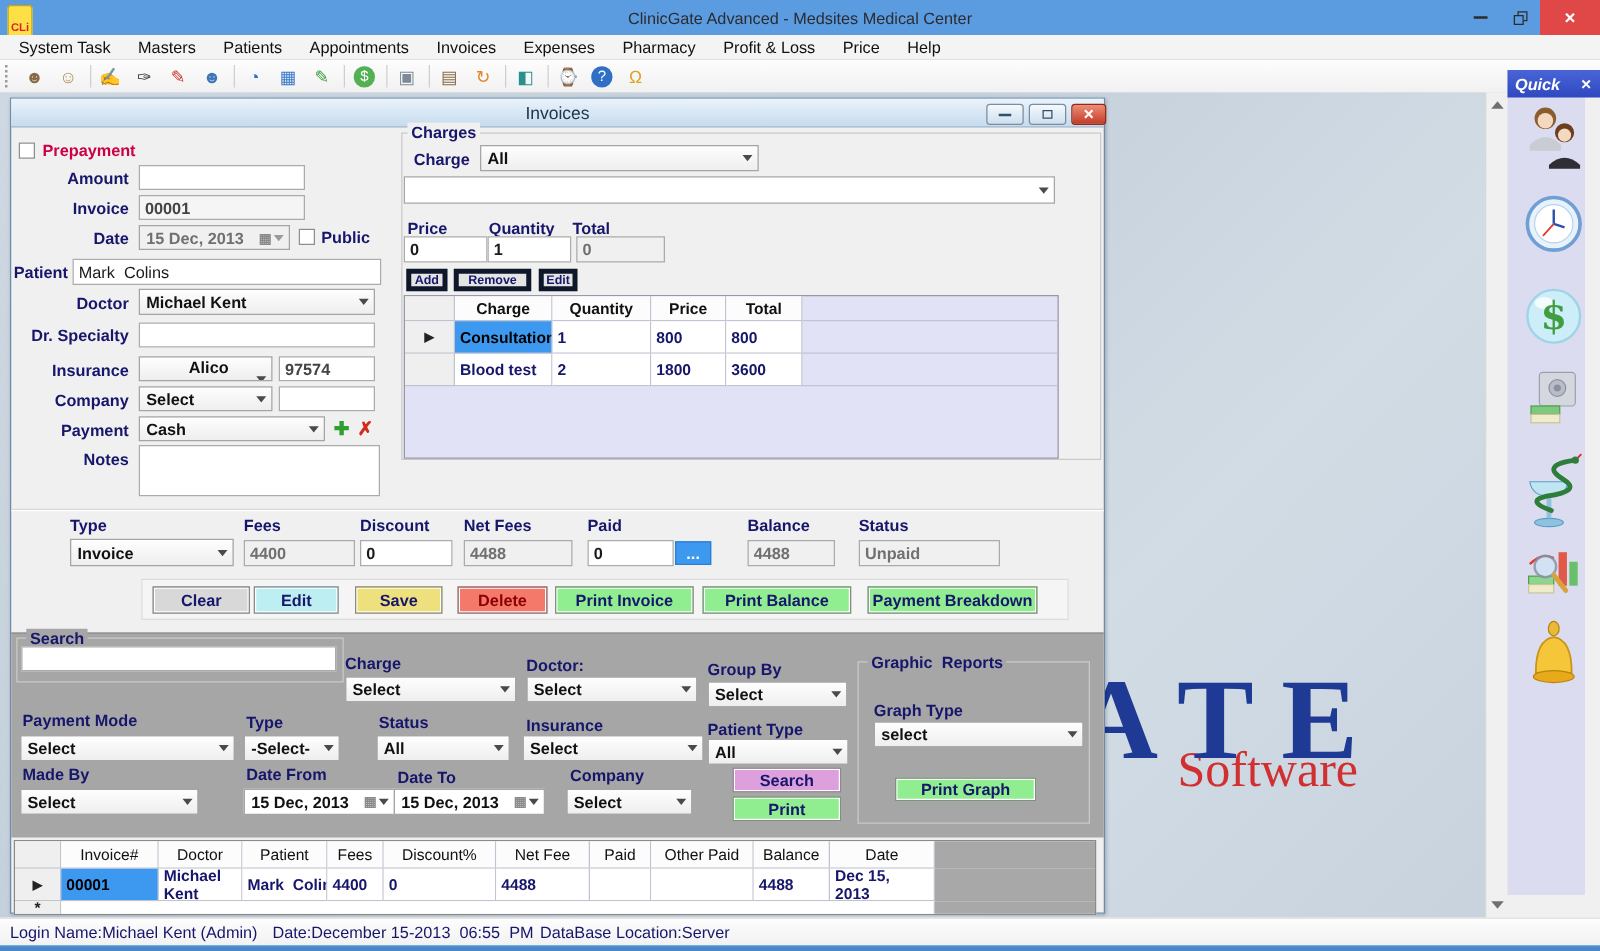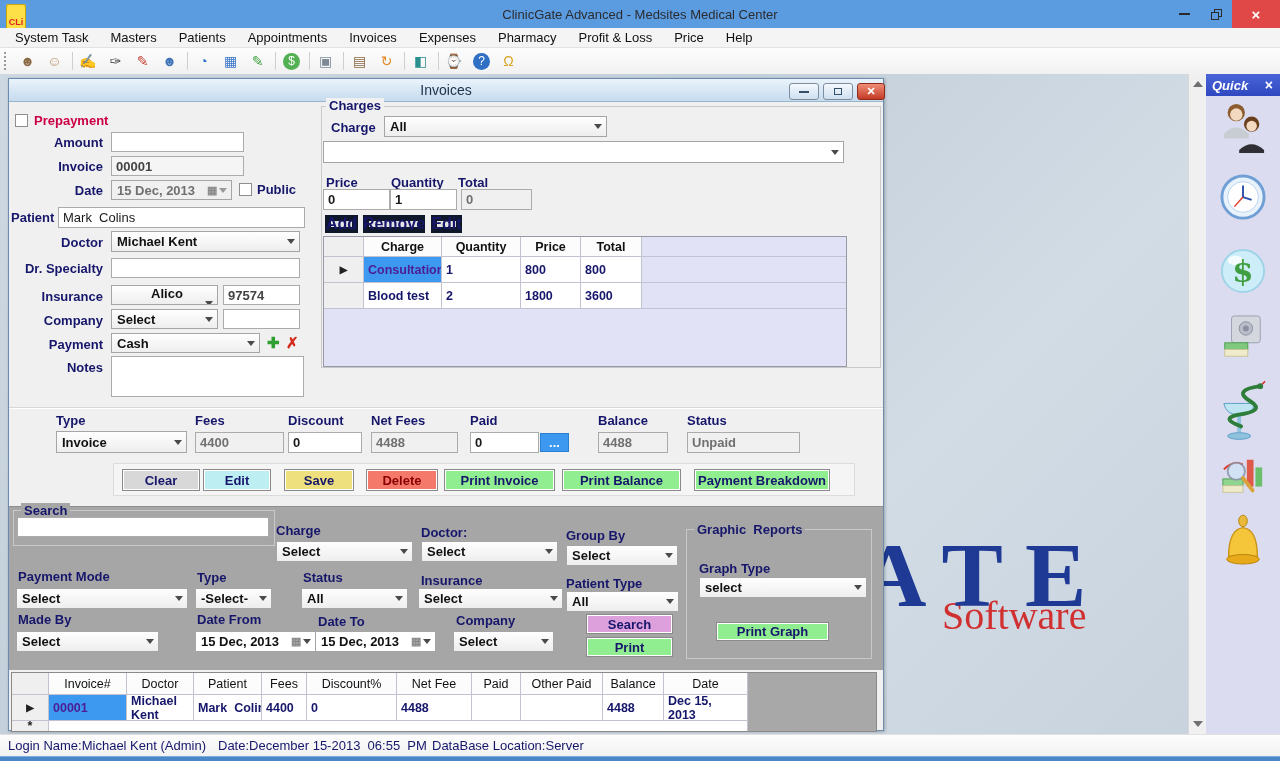--- a/index.html
+++ b/index.html
@@ -25,21 +25,21 @@
   .tsep{width:1px;height:18px;background:#cfcfcf;margin:0 5px 0 1px;}
   
   #mdi{left:0;top:74px;width:1188px;height:660px;
        background:linear-gradient(135deg,#cdd8e2 0%,#c3cfda 40%,#d2dce5 70%,#c8d3de 100%);overflow:hidden;}
   #wm1{left:860px;top:448px;font-family:"Liberation Serif",serif;font-weight:bold;font-size:92px;
        color:#1e3a94;letter-spacing:22px;}
   #wm2{left:942px;top:518px;font-family:"Liberation Serif",serif;font-size:40px;color:#d03030;}
   #vscroll{left:1188px;top:74px;width:18px;height:660px;background:#f0f0f0;border-left:1px solid #d8d8d8;}
   .sarr{position:absolute;left:4px;width:0;height:0;border-left:5px solid transparent;border-right:5px solid transparent;}
   
-  #quick{left:1206px;top:74px;width:74px;height:660px;background:#dcdcf0;}
+  #quick{left:1206px;top:56px;width:62px;height:660px;background:#dcdcf0;}
   #quickhdr{position:absolute;left:0;top:0;width:74px;height:22px;
             background:linear-gradient(#4a64d8,#2f48c0);display:flex;align-items:center;}
   #quickhdr .t{font:bold italic 13px "Liberation Sans",sans-serif;color:#fff;margin-left:6px;}
   #quickhdr .x{margin-left:auto;margin-right:7px;color:#fff;font:bold 14px "Liberation Sans",sans-serif;}
   .qicon{position:absolute;left:14px;}
   
   #iwin{left:8px;top:78px;width:876px;height:653px;background:#f0f0f0;border:1px solid #6b8cae;
         box-sizing:border-box;box-shadow:1px 1px 3px rgba(0,0,0,.25);}
   #iwtitle{position:absolute;left:0;top:0;width:100%;height:22px;
            background:linear-gradient(#eaf3fb,#c6dbee);border-bottom:1px solid #9ab4cc;
@@ -61,32 +61,32 @@
          color:#111;padding-left:5px;overflow:hidden;}
   .combo .cv{white-space:pre;}
   .combo .arr{margin-left:auto;width:16px;min-width:16px;height:100%;display:flex;align-items:center;justify-content:center;}
   .tri{width:0;height:0;border-left:4px solid transparent;border-right:4px solid transparent;border-top:5px solid #4a4a4a;}
   .cal{margin-left:auto;display:flex;align-items:center;}
   .cal .g{font-size:11px;color:#8a8a8a;margin-right:2px;}
   .chk{position:absolute;width:13px;height:13px;background:#fff;border:1px solid #8e8e8e;box-sizing:border-box;}
   .btn{position:absolute;display:flex;align-items:center;justify-content:center;
        font:bold 13px "Liberation Sans",sans-serif;color:#16166b;border:1px solid #8a8a8a;
        box-shadow:inset 0 0 0 1px #ffffff;box-sizing:border-box;cursor:default;white-space:nowrap;}
-  .btn.sm{font-size:16px;box-shadow:none;background:#e4e4e4;border:6px solid #0f172a;}
+  .btn.sm{font-size:10px;box-shadow:none;background:#e4e4e4;border:4px solid #0f172a;}
   .gb{position:absolute;border:1px solid #c9c9c9;box-sizing:border-box;}
   .gbl{position:absolute;font:bold 13px "Liberation Sans",sans-serif;color:#16166b;padding:0 3px;white-space:pre;}
   
   #cgrid{position:absolute;left:314px;top:157px;width:524px;height:131px;background:var(--lavender,#e2e2f6);
          border:1px solid #9898a8;box-sizing:border-box;display:grid;
          grid-template-columns:40px 78px 79px 60px 61px 1fr;grid-template-rows:20px 26px 26px 1fr;}
   .c{border-right:1px solid #c2c2d0;border-bottom:1px solid #c2c2d0;display:flex;align-items:center;
      padding:0 4px;font:bold 12.5px "Liberation Sans",sans-serif;color:#16166b;background:#fff;overflow:hidden;}
   .c.h{background:#fcfcfc;color:#111;justify-content:center;}
   .c.rs{background:#efefef;color:#222;justify-content:center;}
-  .c.hl{background:var(--accent,#3d99f0);color:#4c1d95;}
+  .c.hl{background:var(--accent,#3d99f0);color:#000000;}
   .c.fill{background:transparent;border-right:none;}
   .c.grayfill{background:#a8a8a8;border-right:none;border-bottom:none;}
   
   #sumline{position:absolute;left:0;top:328px;width:100%;height:0;border-top:1px solid #d8d8d8;border-bottom:1px solid #fff;}
   #btnstrip{position:absolute;left:104px;top:384px;width:742px;height:33px;background:#f5f5f5;border:1px solid #dcdcdc;box-sizing:border-box;}
   #searchpanel{position:absolute;left:0;top:427px;width:874px;height:163px;background:var(--panelgray,#a6a6a6);
                border-top:1px solid #8e8e8e;}
   
   #igrid{position:absolute;left:2px;top:593px;width:866px;height:60px;background:#fff;border:1px solid #8a8a8a;
          box-sizing:border-box;display:grid;

